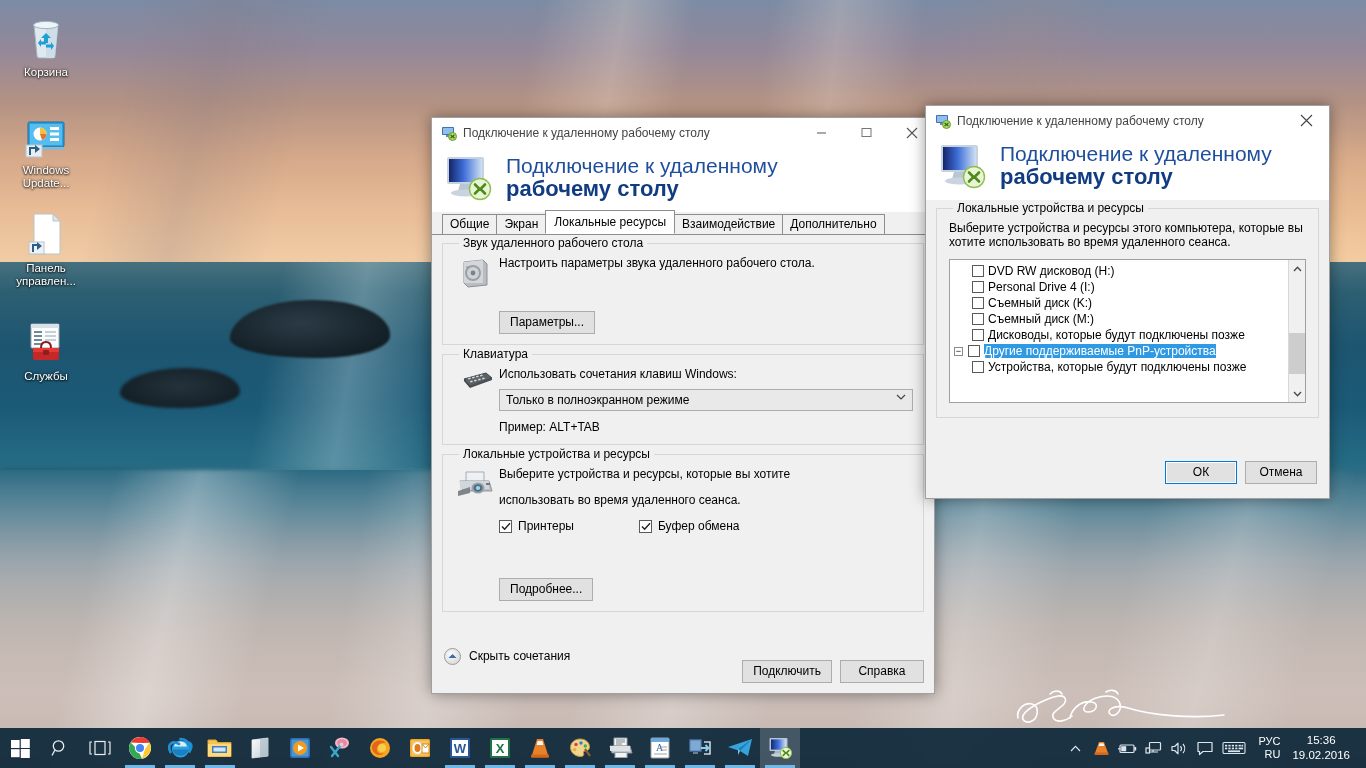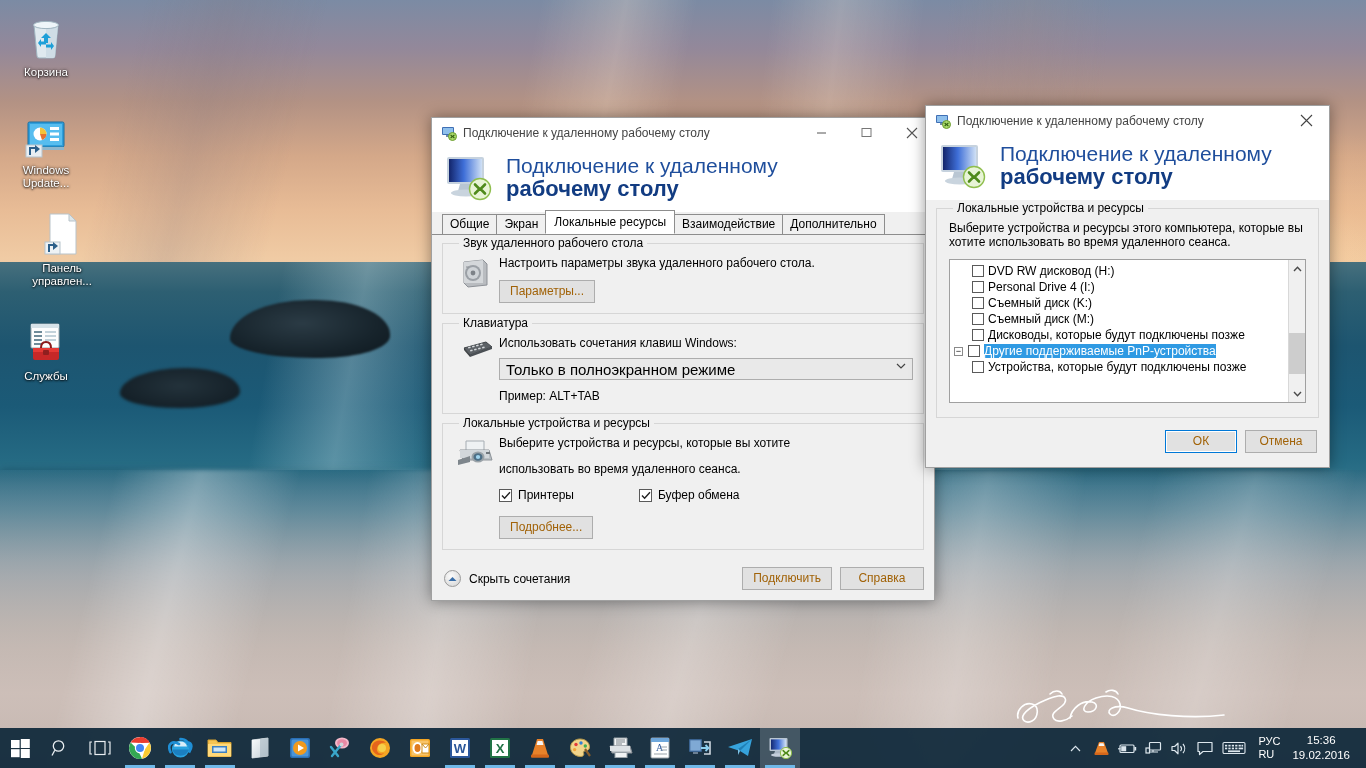--- a/index.html
+++ b/index.html
@@ -129,27 +129,27 @@
   .group > .glabel {
     position:absolute; top:-8px; left:16px; background:#f0f0f0; padding:0 4px;
     font-size:12px; color:#000;
   }
   .gbody { padding:12px 10px 10px 10px; display:flex; }
   .gicon { width:46px; flex:none; display:flex; justify-content:center; padding-top:2px; }
   .gcontent { flex:1; }
 
   .btn {
     font-family:"Liberation Sans", sans-serif; font-size:12px;
-    background:#e1e1e1; border:1px solid #adadad; color:#a16207;
-    padding:3px 10px; min-width:84px; height:23px; line-height:15px;
+    background:#e1e1e1; border:1px solid #adadad; color:#000000;
+    padding:3px 10px; min-width:84px; height:23px; line-height:15px;margin-top:31px;
   }
   .btn.default { border:1px solid #0078d7; box-shadow: inset 0 0 0 1px #fff; }
 
   select.combo, .combo {
-    font-family:"Liberation Sans", sans-serif; font-size:15px;
+    font-family:"Liberation Sans", sans-serif; font-size:12px;
     height:22px; background:#e9e9e9; border:1px solid #adadad; color:#000;
     padding:0 22px 0 6px; width:100%; appearance:none; position:relative;
   }
   .combo-wrap { position:relative; width:100%; }
   .combo-arrow { position:absolute; right:7px; top:5px; pointer-events:none; }
 
   .cbrow { display:flex; align-items:center; font-size:12px; }
   .cb {
     width:13px; height:13px; border:1px solid #5a5a5a; background:#fff;
     display:inline-flex; align-items:center; justify-content:center; margin-right:6px; flex:none;
@@ -188,21 +188,21 @@
     position:absolute; left:0; bottom:0; width:1366px; height:40px;
     background:rgba(12,38,56,.92); display:flex; align-items:center;
   }
   .tb-item { width:40px; height:40px; display:flex; align-items:center; justify-content:center; position:relative; }
   .tb-item.running:after {
     content:""; position:absolute; bottom:0; left:5px; right:5px; height:3px; background:#6fb8e8;
   }
   .tb-item.active { background:rgba(255,255,255,.18); }
   .tray { margin-left:auto; display:flex; align-items:center; height:40px; padding-right:6px; }
   .tray-ico { width:26px; height:40px; display:flex; align-items:center; justify-content:center; color:#e6eef4; }
-  .tray-lang { color:#fff; font-size:11px; line-height:13px; text-align:left; padding:0 8px; }
+  .tray-lang { color:#fff; font-size:11px; line-height:13px; text-align:right; padding:0 8px; }
   .tray-clock { color:#fff; font-size:11.5px; line-height:15px; text-align:center; padding:0 10px 0 4px; }
   .tb-search svg, .tb-task svg { stroke:#e9eef2; }
 </style>
 </head>
 <body>
 
 <div id="wallpaper">
   <div class="sky"></div>
   <div class="sea"></div>
   <div class="foam-dark"></div>
@@ -248,21 +248,21 @@
       </g>
       <rect x="4" y="33" width="36" height="3" fill="#8fb6cc"></rect>
       <rect x="2" y="31" width="16" height="12" fill="#e9eef2" stroke="#b6c3cc"></rect>
       <path d="M6 41 L6 34 L13 34" stroke="#2b5f8a" stroke-width="2" fill="none"></path>
       <path d="M11 31 l5 4 -5 4 z" fill="#2b5f8a"></path>
     </svg>
   </div>
   <div>Windows Update...</div>
 </div>
 
-<div class="desk-icon" style="left:20px; top:210px;text-align:center;">
+<div class="desk-icon" style="left:4px; top:210px;text-align:center;">
   <div class="glyph">
     <svg width="40" height="46" viewBox="0 0 40 46">
       <path d="M8 3 L27 3 L34 10 L34 43 L8 43 Z" fill="#ffffff" stroke="#b9c3c9"></path>
       <path d="M27 3 L34 10 L27 10 Z" fill="#dde6ea" stroke="#b9c3c9"></path>
       <rect x="3" y="31" width="15" height="12" fill="#eef2f5" stroke="#b6c3cc"></rect>
       <path d="M7 41 L7 34 L13 34" stroke="#2b5f8a" stroke-width="2" fill="none"></path>
       <path d="M11 31 l5 4 -5 4 z" fill="#2b5f8a"></path>
     </svg>
   </div>
   <div>Панель управлен...</div>

